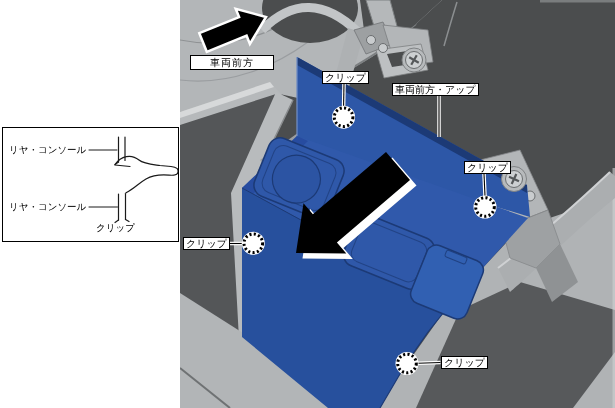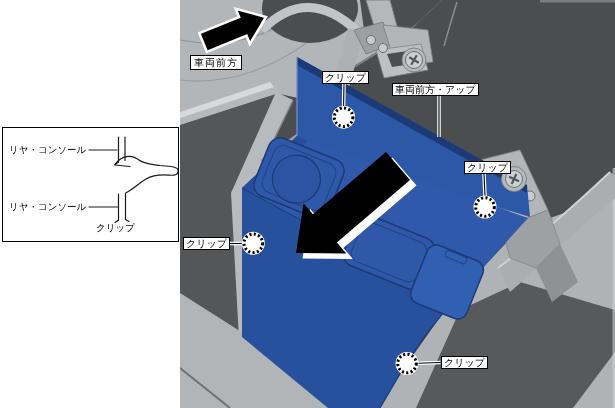--- a/index.html
+++ b/index.html
@@ -9,21 +9,21 @@
   #inset{position:absolute;left:2px;top:127px;width:175px;height:113px;
          background:#fff;border:1px solid #000;}
   #inset svg{position:absolute;left:0;top:0;}
   .inset-label{position:absolute;font-size:9.5px;line-height:10px;color:#000;white-space:nowrap;}
   
   #scene{position:absolute;left:180px;top:0;width:435px;height:408px;}
   #scene svg{position:absolute;left:0;top:0;}
   .callout{position:absolute;background:#fff;border:1px solid #000;color:#000;
            font-size:10px;line-height:11px;padding:0 2px;white-space:nowrap;z-index:5;}
   .dir-label{position:absolute;background:#fff;border:1px solid #000;color:#000;
-           font-size:10px;line-height:13px;padding:0 3px;letter-spacing:1px;
+           font-size:10px;line-height:13px;padding:0 19px;letter-spacing:1px;
            white-space:nowrap;z-index:5;}
 </style>
 </head>
 <body>
 
 <div id="stage">
 
   <div id="inset">
     <svg width="175" height="113" viewBox="0 0 175 113">
       <g fill="none" stroke="#1a1a1a" stroke-width="1.2" stroke-linejoin="round" stroke-linecap="round">

